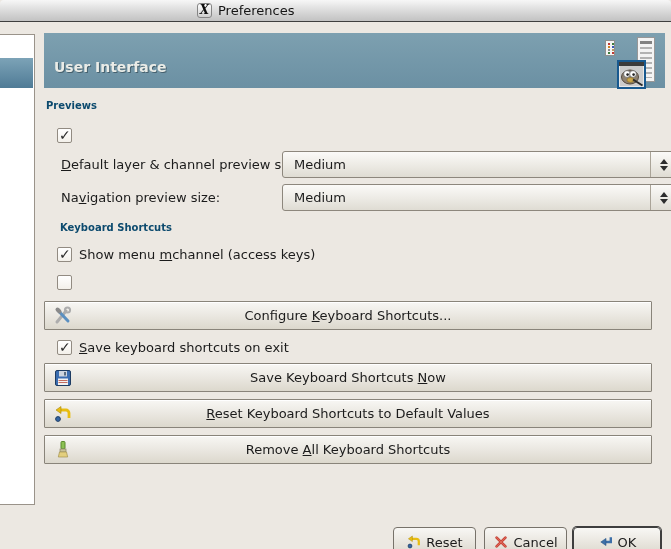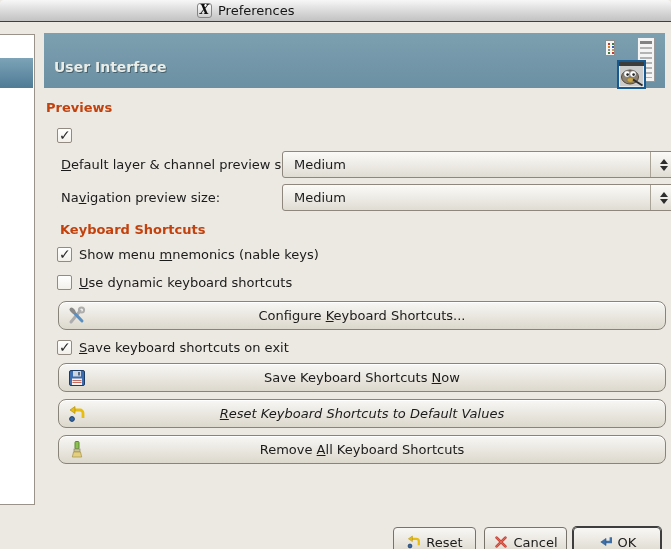--- a/index.html
+++ b/index.html
@@ -53,21 +53,21 @@
   .doc-lines{position:absolute;left:2px;top:9px;right:2px;bottom:3px;
     background:repeating-linear-gradient(to bottom,#b3b3b3 0 2px,transparent 2px 5px);}
   .wilber-frame{
     position:absolute;left:573px;top:27px;width:29px;height:29px;
     border:2px solid #18598f;background:#cccccc;box-shadow:0 0 0 1px #e8e8e8 inset;
   }
   .wilber-bar{position:absolute;left:0;top:0;right:0;height:4px;background:#3c3c3c;}
   .wilber-face{position:absolute;left:0;top:4px;}
 
   
-  .section-h{position:absolute;font-weight:bold;font-size:13px;color:#c2410c;}
+  .section-h{position:absolute;font-weight:bold;font-size:10px;color:#0c4a6e;}
   .h-previews{left:46px;top:100px;}
   .h-shortcuts{left:60px;top:222px;}
   .field-label{position:absolute;line-height:27px;height:27px;}
   .lbl-default{left:61px;top:151px;}
   .lbl-nav{left:61px;top:184px;}
   .u{text-decoration:underline;text-underline-offset:1px;}
 
   
   .cbrow{position:absolute;display:flex;align-items:center;gap:7px;height:16px;}
   .cb-enable{left:57px;top:127px;}
@@ -93,31 +93,31 @@
   .combo-nav{top:184px;}
   .combo-arrows{
     position:absolute;right:0;top:0;bottom:0;width:27px;border-left:1px solid #aaa498;
     display:flex;flex-direction:column;align-items:center;justify-content:center;gap:2px;
   }
   .tri-up{width:0;height:0;border-left:4px solid transparent;border-right:4px solid transparent;border-bottom:5px solid #2d2d2d;}
   .tri-down{width:0;height:0;border-left:4px solid transparent;border-right:4px solid transparent;border-top:5px solid #2d2d2d;}
 
   
   .wbtn{
-    position:absolute;left:58px;width:608px;height:29px;
+    position:absolute;left:44px;width:608px;height:29px;
     background:linear-gradient(#f8f7f4,#e9e6df 55%,#dcd8cd);
-    border:1px solid #89847a;border-radius:8px;
+    border:1px solid #89847a;border-radius:1px;
     display:flex;align-items:center;cursor:default;
     box-shadow:inset 0 1px 0 #ffffff;
   }
   .wbtn .bicon{position:absolute;left:8px;top:4px;width:20px;height:20px;}
   .wbtn .btext{width:100%;text-align:center;font-size:13px;color:#1b1b1b;}
   .btn-configure{top:301px;}
   .btn-savenow{top:363px;}
-  .btn-resetdef{top:399px;font-style:italic;}
+  .btn-resetdef{top:399px;}
   .btn-removeall{top:435px;}
 
   
   .fbtn{
     position:absolute;top:527px;height:28px;
     background:linear-gradient(#f8f7f4,#e9e6df 55%,#dcd8cd);
     border:1px solid #77726a;border-radius:4px;
     display:flex;align-items:center;justify-content:center;gap:4px;
     padding-top:2px;font-size:13px;cursor:default;
   }
@@ -192,28 +192,27 @@
       <span class="tri-down"></span>
     </span>
 </div>
 
 <div class="section-h h-shortcuts">Keyboard Shortcuts</div>
 
 <div class="cbrow cb-mnemonics">
   <span class="cbbox">
       <span class="mark">✓</span>
     </span>
-  <span><span>Show menu </span><span class="u">m</span><span>nemonics (nable keys)</span></span>
+  <span><span>Show menu </span><span class="u">m</span><span>channel (access keys)</span></span>
 </div>
 
 <div class="cbrow cb-dynamic">
   <span class="cbbox">
       <span class="mark"></span>
     </span>
-  <span><span></span><span class="u">U</span><span>se dynamic keyboard shortcuts</span></span>
 </div>
 
 <div class="wbtn btn-configure">
   <svg class="bicon" viewBox="0 0 20 20">
     <path d="M4 16 L13 5" stroke="#adadad" stroke-width="3" stroke-linecap="round"></path>
     <circle cx="14.5" cy="4" r="2.6" fill="none" stroke="#adadad" stroke-width="2"></circle>
     <path d="M6 5.5 L15 15" stroke="#5a8fc0" stroke-width="3" stroke-linecap="round"></path>
     <path d="M4.5 3.5 L6.5 5.5" stroke="#8a8a8a" stroke-width="4" stroke-linecap="round"></path>
   </svg>
   <span class="btext"><span>Configure </span><span class="u">K</span><span>eyboard Shortcuts...</span></span>

